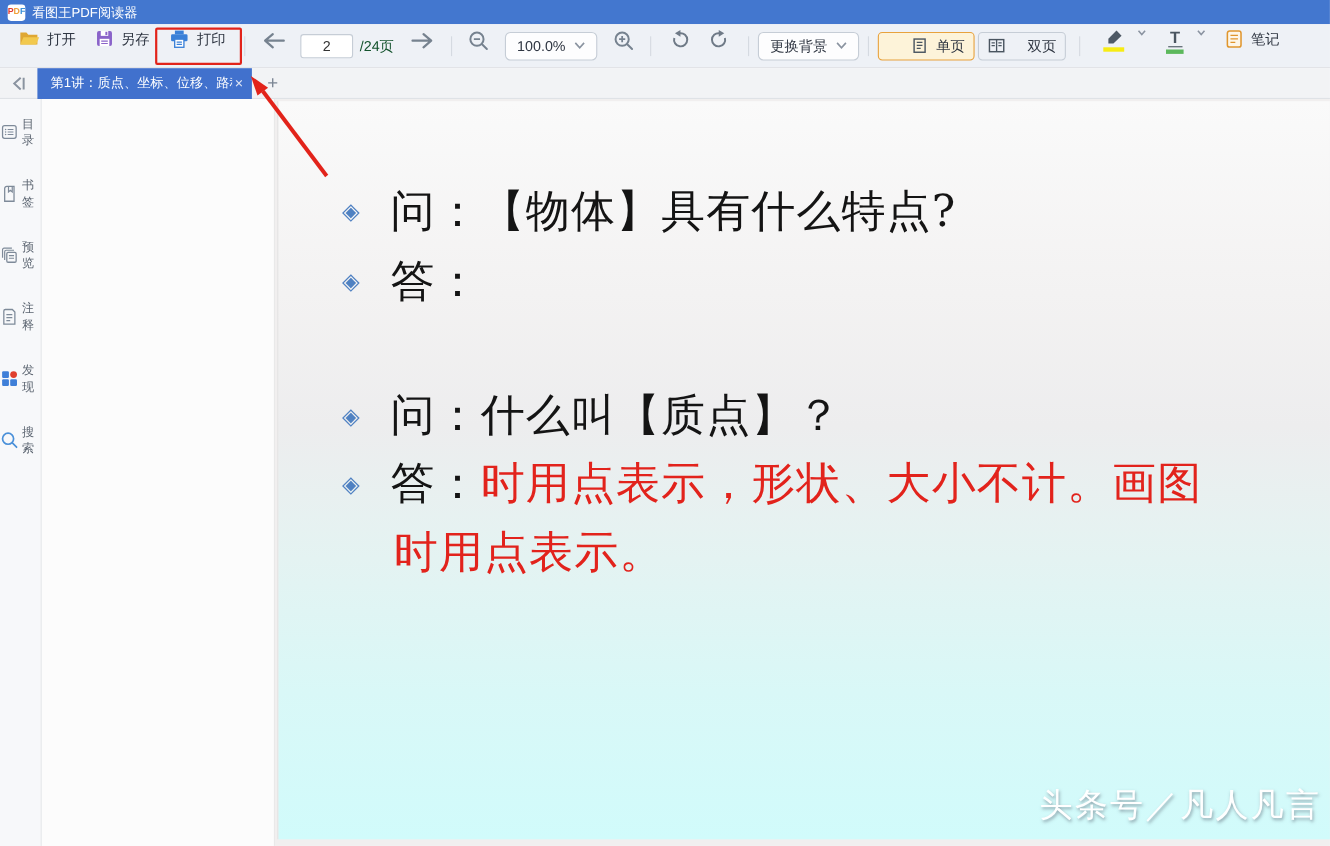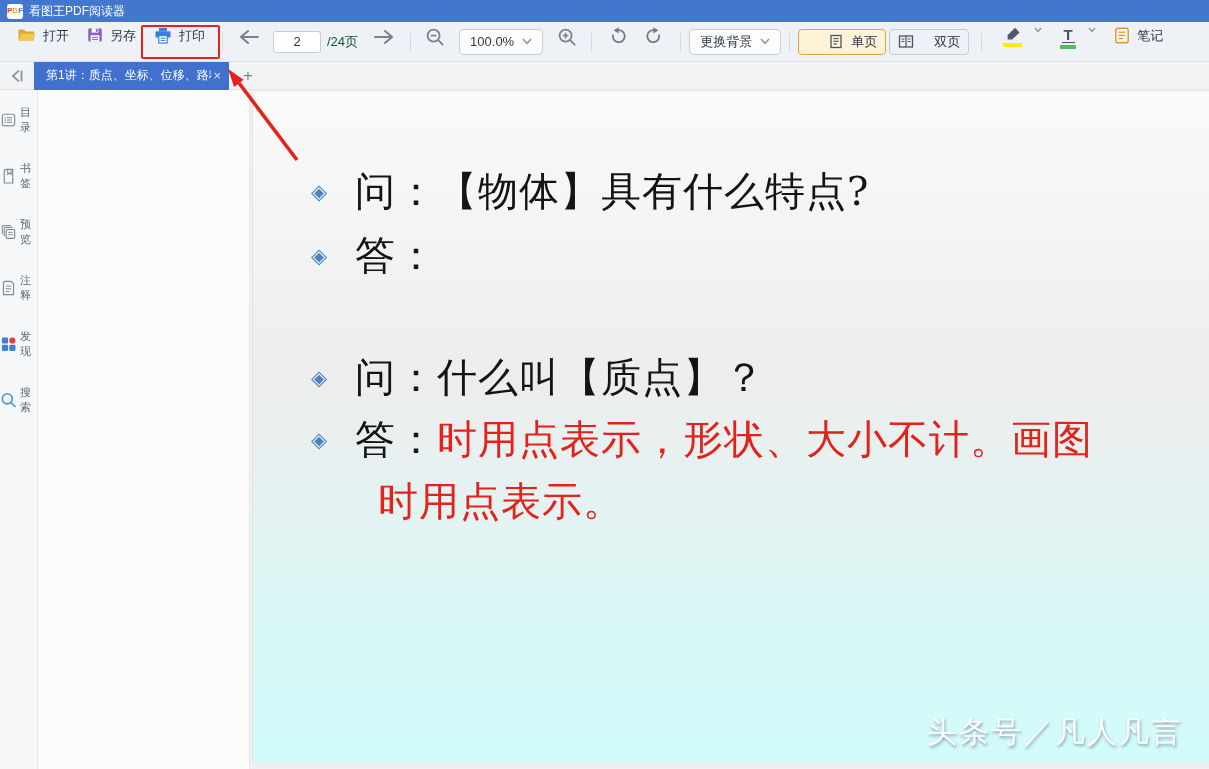--- a/index.html
+++ b/index.html
@@ -66,22 +66,22 @@
   
   .doc-line { position:absolute; display:flex; align-items:center;
     font-family:"DejaVu Serif","Liberation Serif",serif; font-size:40px; letter-spacing:1px; white-space:nowrap; }
   .bullet { width:44px; font-size:21px; color:#4f81c2; letter-spacing:0; }
   .txt-black { color:#141414; }
   .txt-red { color:#e2231c; }
   .l1 { top:72px;  left:58px; }
   .l2 { top:136px; left:58px; }
   .l3 { top:258px; left:58px; }
   .l4 { top:320px; left:58px; }
-  .l5 { top:382px; left:105px;margin-left:20px; }
-  .watermark { position:absolute; right:26px; bottom:10px;
+  .l5 { top:382px; left:105px; }
+  .watermark { position:absolute; right:8px; bottom:10px;
     font-family:Liberation Sans, sans-serif; font-size:30px; letter-spacing:2px;
     color:#ffffff; text-shadow:1px 2px 3px rgba(125,145,155,0.85); }
 
   
   .arrow-overlay { position:absolute; left:200px; top:55px; width:120px; height:120px; pointer-events:none; z-index:50; }
 </style>
 </head>
 <body>
 
 <div class="titlebar">

